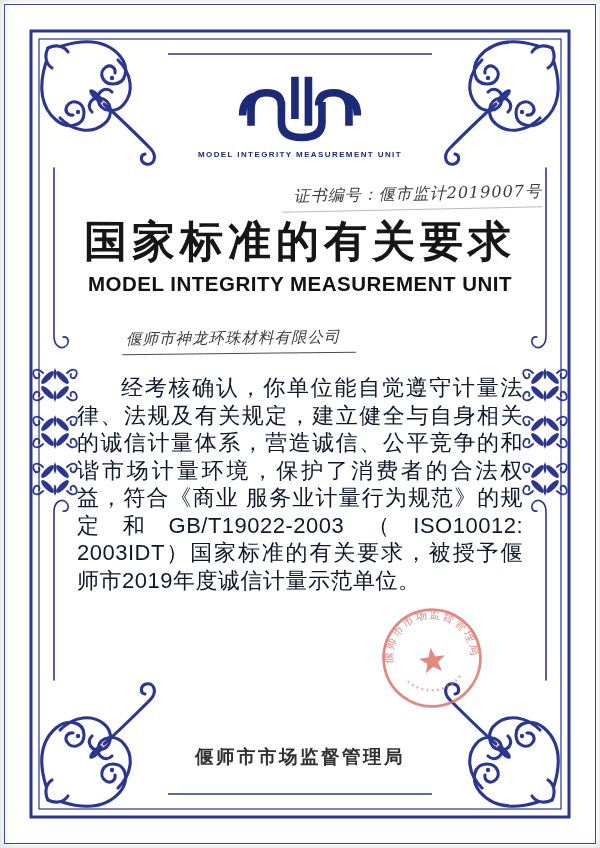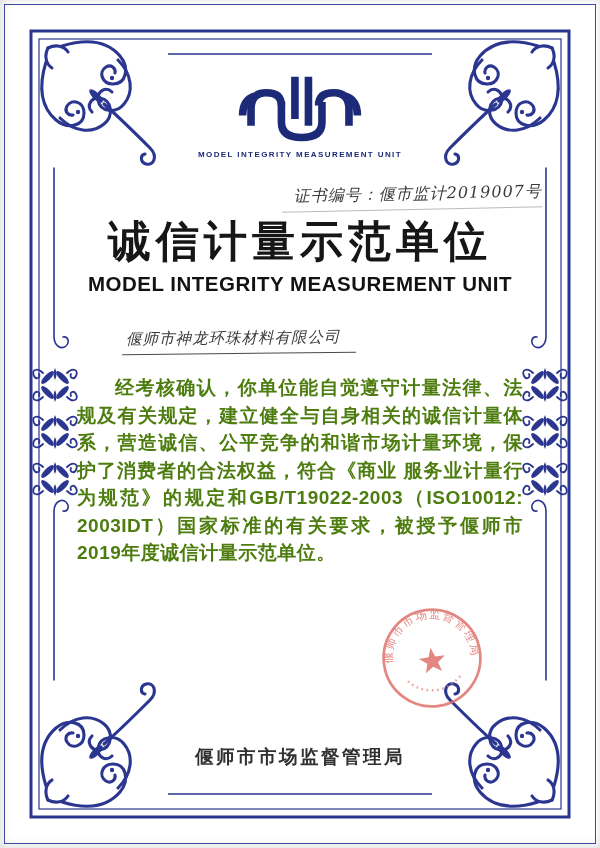--- a/index.html
+++ b/index.html
@@ -39,22 +39,22 @@
   .company-line{
     position:absolute;top:328px;left:122px;width:228px;
     font-family:"DejaVu Serif","Liberation Serif",serif;
     font-size:15.5px;color:#3c3c3c;letter-spacing:1.5px;
     border-bottom:1.5px solid #4a4a4a;padding:0 2px 4px 4px;
     transform:rotate(-.6deg);white-space:nowrap;
   }
 
   .body-text{
     position:absolute;top:374px;left:77px;width:446px;
-    font-size:19px;line-height:27.5px;color:#4d7c0f;
-    text-align:justify;text-indent:2em;letter-spacing:.5px;font-weight:bold;
+    font-size:22px;line-height:27.5px;color:#0f172a;
+    text-align:justify;text-indent:2em;letter-spacing:.5px;
   }
 
   .issuer-label{
     position:absolute;top:649px;left:306px;
     font-size:16px;color:#2b2b2b;letter-spacing:1px;
   }
   .seal{position:absolute;top:606px;left:380px;width:104px;height:104px;opacity:.85;transform:rotate(-8deg);}
 
   .footer-org{
     position:absolute;top:744px;left:0;width:600px;text-align:center;
@@ -134,21 +134,21 @@
         <use href="#lArch" transform="translate(160 0) scale(-1 1)"></use>
       </g>
     </svg>
     <span class="logo-caption">MODEL INTEGRITY MEASUREMENT UNIT</span>
   </div>
 
   <div class="cert-no">
     <span class="hand">证书编号：</span><span class="hand">偃市监计2019007号</span>
   </div>
 
-  <div class="title-cn">诚信计量示范单位</div>
+  <div class="title-cn">国家标准的有关要求</div>
   <div class="title-en">MODEL INTEGRITY MEASUREMENT UNIT</div>
 
   <div class="company-line">
     <span class="hand">偃师市神龙环珠材料有限公司</span>
   </div>
 
   <div class="body-text">经考核确认，你单位能自觉遵守计量法律、法规及有关规定，建立健全与自身相关的诚信计量体系，营造诚信、公平竞争的和谐市场计量环境，保护了消费者的合法权益，符合《商业 服务业计量行为规范》的规定和GB/T19022-2003（ISO10012: 2003IDT）国家标准的有关要求，被授予偃师市2019年度诚信计量示范单位。</div>
 
 
   <svg class="seal" viewBox="0 0 100 100" xmlns="http://www.w3.org/2000/svg">

